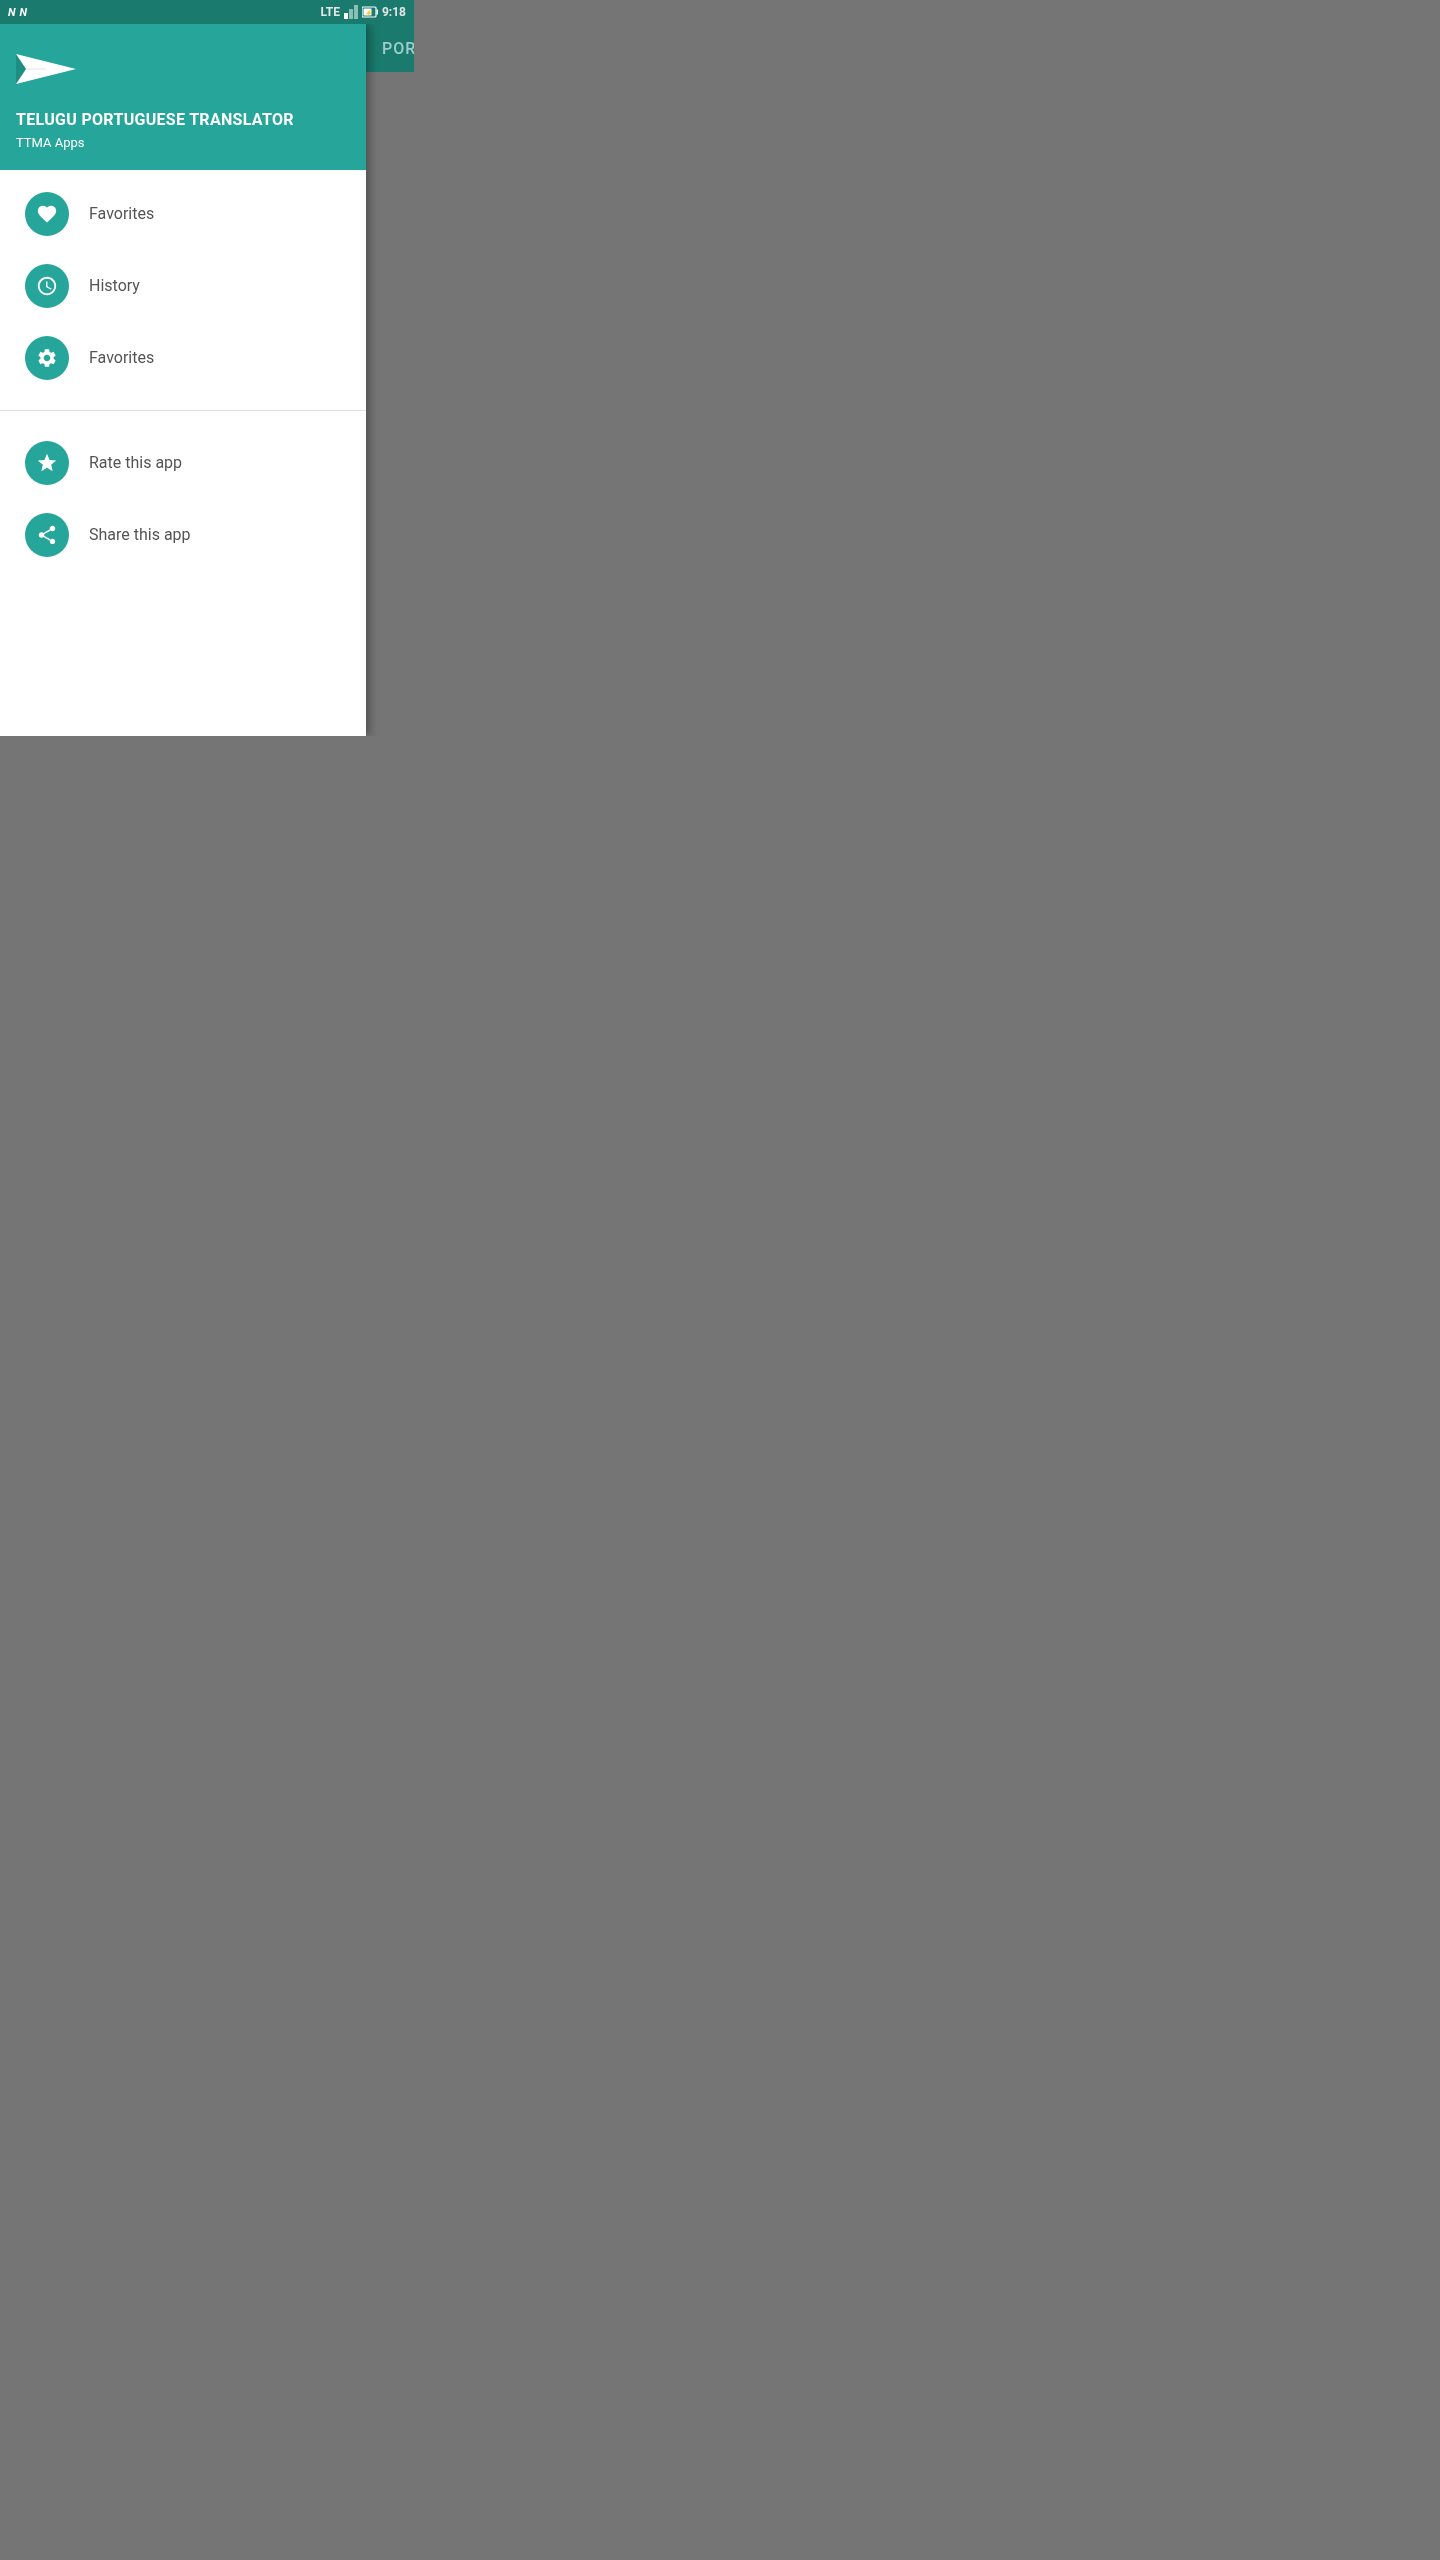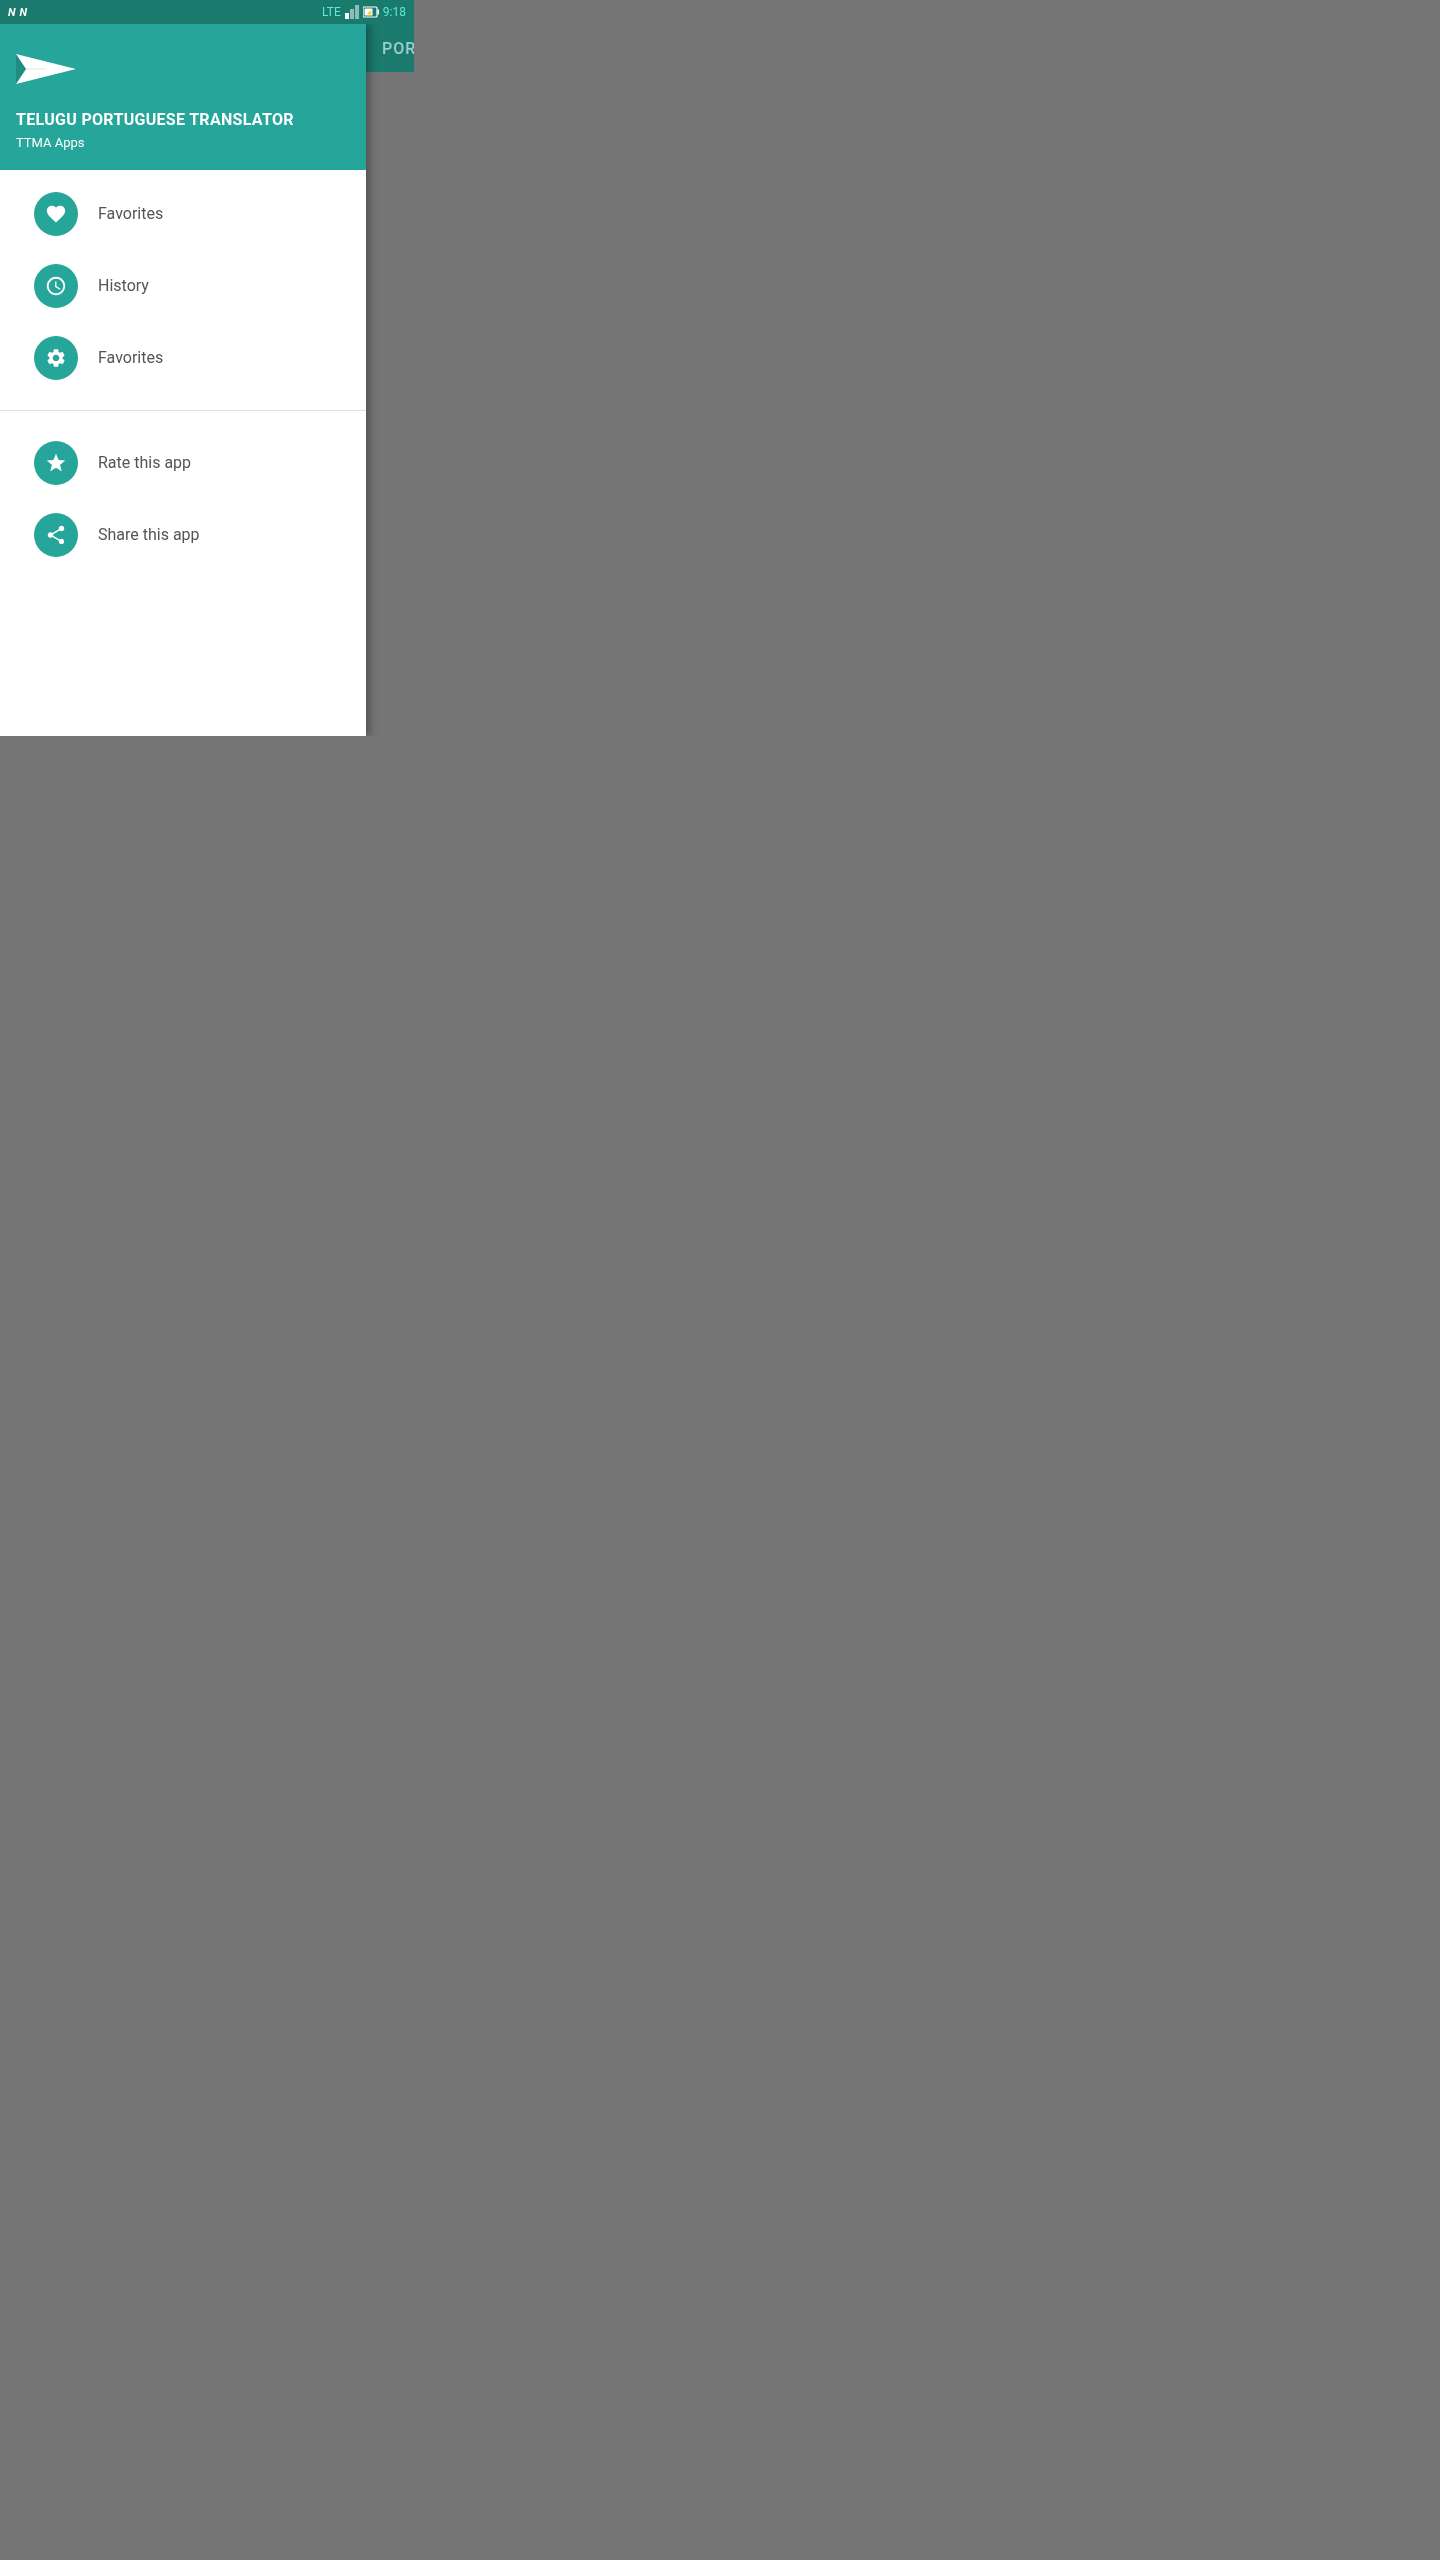--- a/index.html
+++ b/index.html
@@ -34,23 +34,23 @@
       gap: 4px;
     }
 
     .status-bar-right {
       display: flex;
       align-items: center;
       gap: 4px;
     }
 
     .status-text {
-      color: #5eead4;
+      color: #e5e5e5;
       font-size: 12px;
-      font-weight: normal;
+      font-weight: bold;
     }
 
     
     .app-container {
       width: 100%;
       height: calc(100% - 24px);
       display: flex;
       position: relative;
     }
 
@@ -94,21 +94,20 @@
 
     .drawer-subtitle {
       color: white;
       font-size: 13px;
       font-weight: 400;
     }
 
     
     .drawer-menu {
       padding: 8px 9px;
-      margin-left: 9px;
     }
 
     .menu-item {
       display: flex;
       align-items: center;
       padding: 14px 16px;
       cursor: pointer;
       gap: 20px;
     }
 

